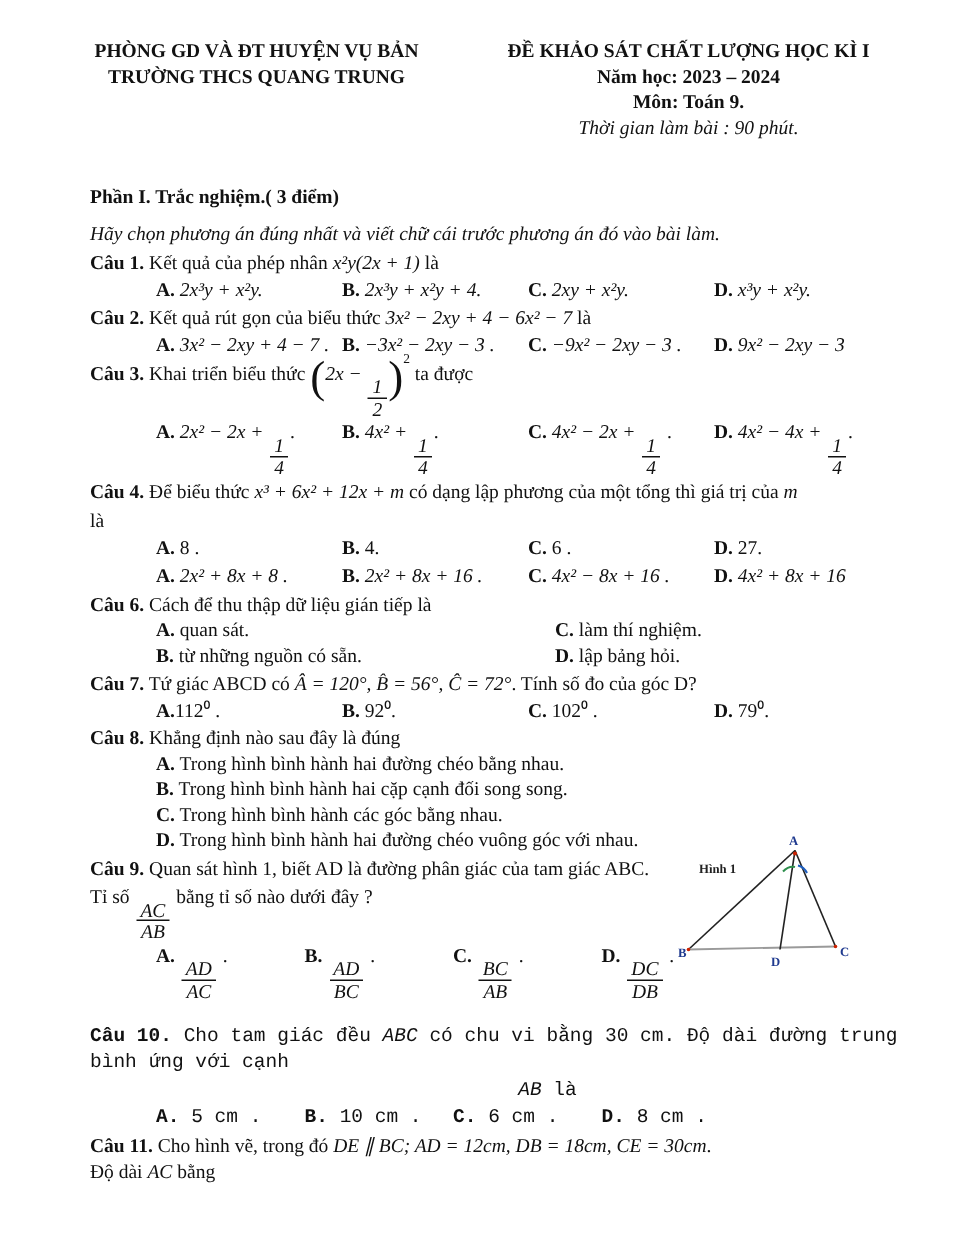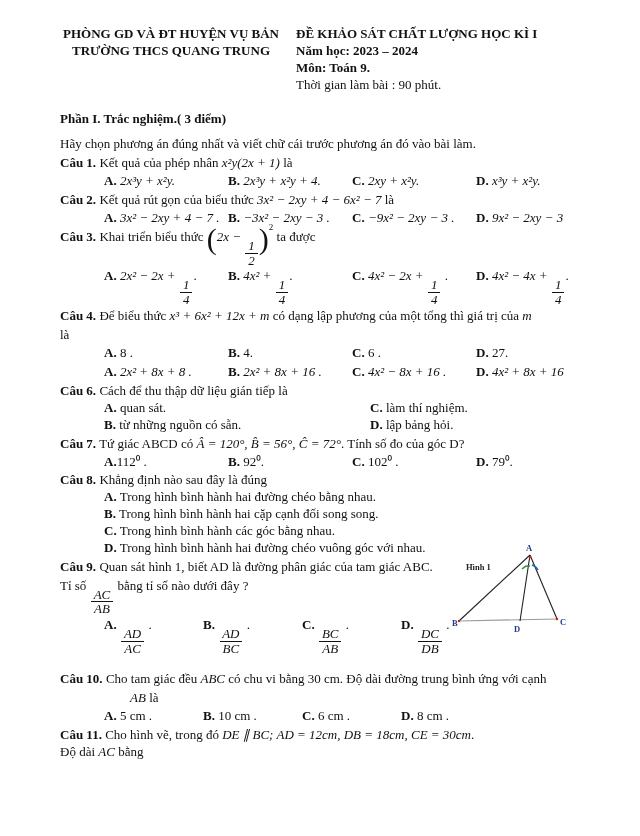--- a/index.html
+++ b/index.html
@@ -9,57 +9,57 @@
     width: 640px; height: 836px;
     background: #ffffff;
     color: #111;
     font-family: "Liberation Serif", serif;
     font-size: 13px;
     line-height: 1.3;
     padding: 26px 40px 0 60px;
     overflow: hidden;
   }
   .b { font-weight: bold; }
-  .i { }
+  .i { font-style: italic; }
   .m { font-style: italic; }
   
   .header { display:flex; margin-right:-22px; }
   .h-left  { width:250px; margin-left:-14px; text-align:center; }
-  .h-right { flex:1; text-align:left; }
+  .h-right { flex:1; text-align:center; }
   .h-left div, .h-right div { white-space:nowrap; }
   
-  .part-title { margin-top:17px; }
+  .part-title { margin-top:29px; }
   .instruction { margin-top:9px; }
   
   .q { margin-top:2px; }
   .qline { margin-top:2px; }
   .opts { display:flex; padding-left:44px; margin-top:1px; }
   .opts .o { flex:1; }
   .opts.narrow { max-width:440px; }
   .opts2 { display:flex; flex-wrap:wrap; padding-left:44px; }
   .opts2 .o-l { width:266px;font-family:Liberation Serif, serif; }
   .opts2 .o-r { flex:1; }
   .opt-line { padding-left:44px; }
-  .indent2 { padding-left:70px; }
+  .indent2 { padding-left:70px;text-align:center; }
   
   .frac {
     display:inline-flex; flex-direction:column; align-items:center;
     vertical-align:-9px; line-height:1.05; font-style:italic; padding:0 1px;
   }
   .frac .num { padding:0 3px; }
   .frac .den { border-top:1px solid #111; padding:0 3px; }
   
   .bp { font-size:30px; font-weight:300; vertical-align:-8px; line-height:0; font-style:normal; }
   .bsup { font-size:9px; position:relative; top:-11px; font-style:normal; }
   
   .q9wrap { position:relative; }
   .fig { position:absolute; left:392px; top:-16px; }
   .fig text { font-family:"Liberation Serif", serif; font-weight:bold; font-size:8.5px; }
   .gap10 { margin-top:0; }
-  .gap16 { margin-top:16px; }
+  .gap16 { margin-top:16px;font-family:Liberation Mono, monospace; }
 </style>
 </head>
 <body>
 
 <div class="page">
 
   <div class="header">
     <div class="h-left">
       <div class="b">PHÒNG GD VÀ ĐT HUYỆN VỤ BẢN</div>
       <div class="b">TRƯỜNG THCS QUANG TRUNG</div>

